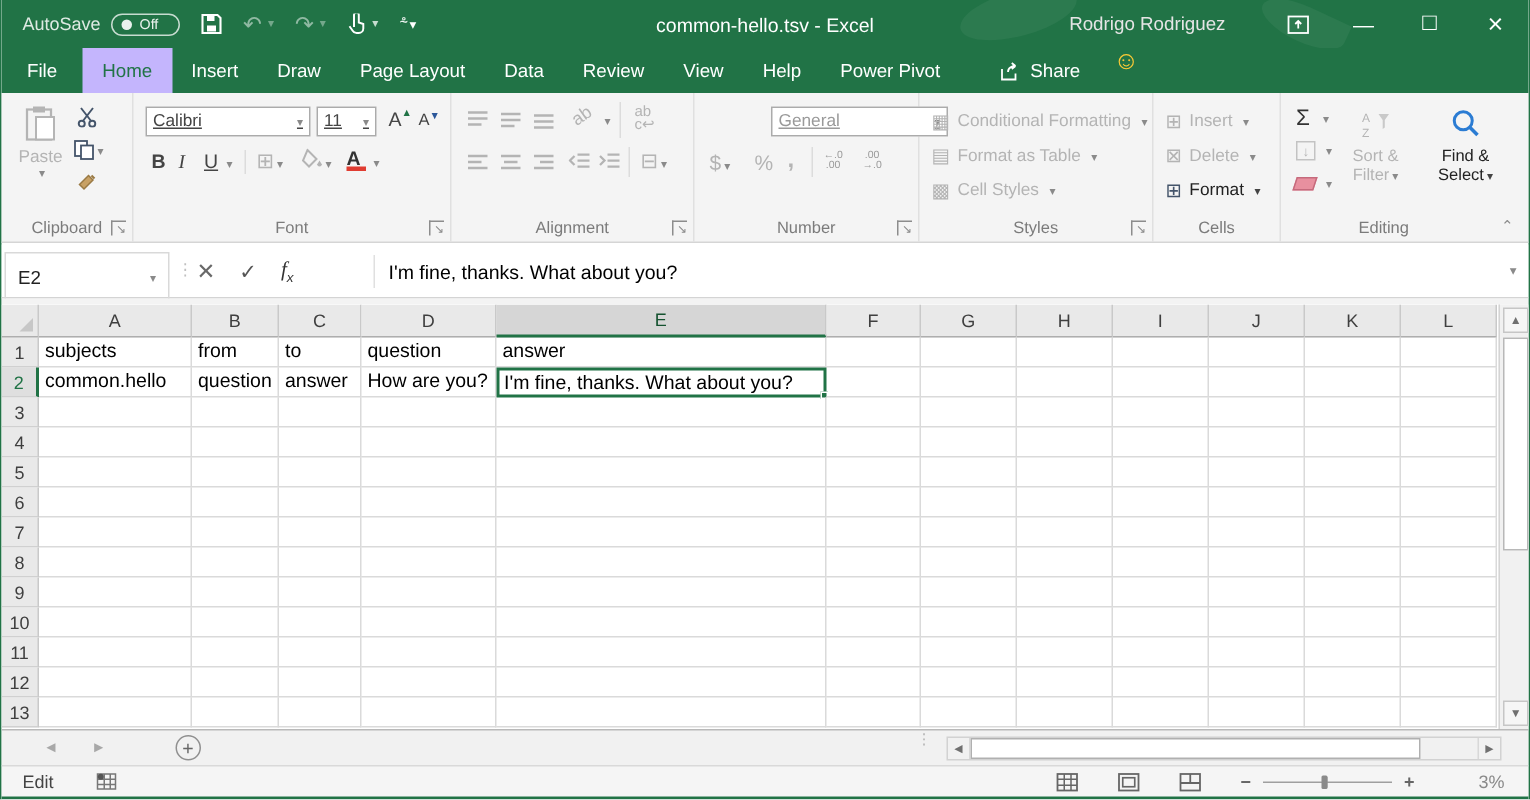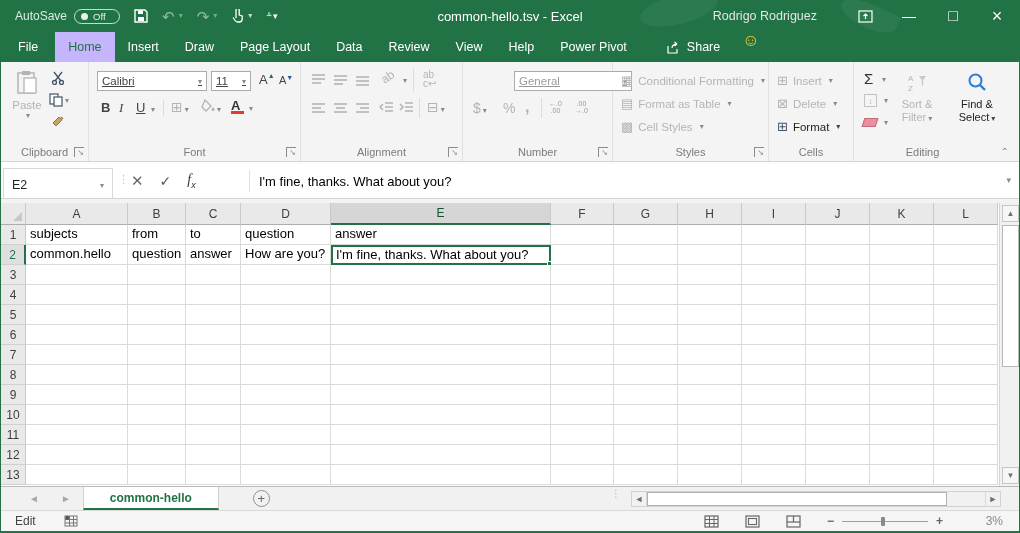--- a/index.html
+++ b/index.html
@@ -604,23 +604,20 @@
     <span class="varr" style="top:2px;">▲</span>
     <span class="vthumb"></span>
     <span class="varr" style="bottom:2px;">▼</span>
   </div>
 
   <div class="sheetbar">
     <div class="snav">
       <span>◄</span>
       <span>►</span>
     </div>
-    <div class="stab">
-      <span>common-hello</span>
-    </div>
     <div class="addsheet">+</div>
     <span class="hdots">⋮</span>
     <div class="hscroll">
       <span class="harr">◄</span>
       <span class="hthumb"></span>
       <span class="harr" style="margin-left:auto;border-left:1px solid #d8d8d8;border-right:none;">►</span>
     </div>
   </div>
 
   <div class="statusbar">

